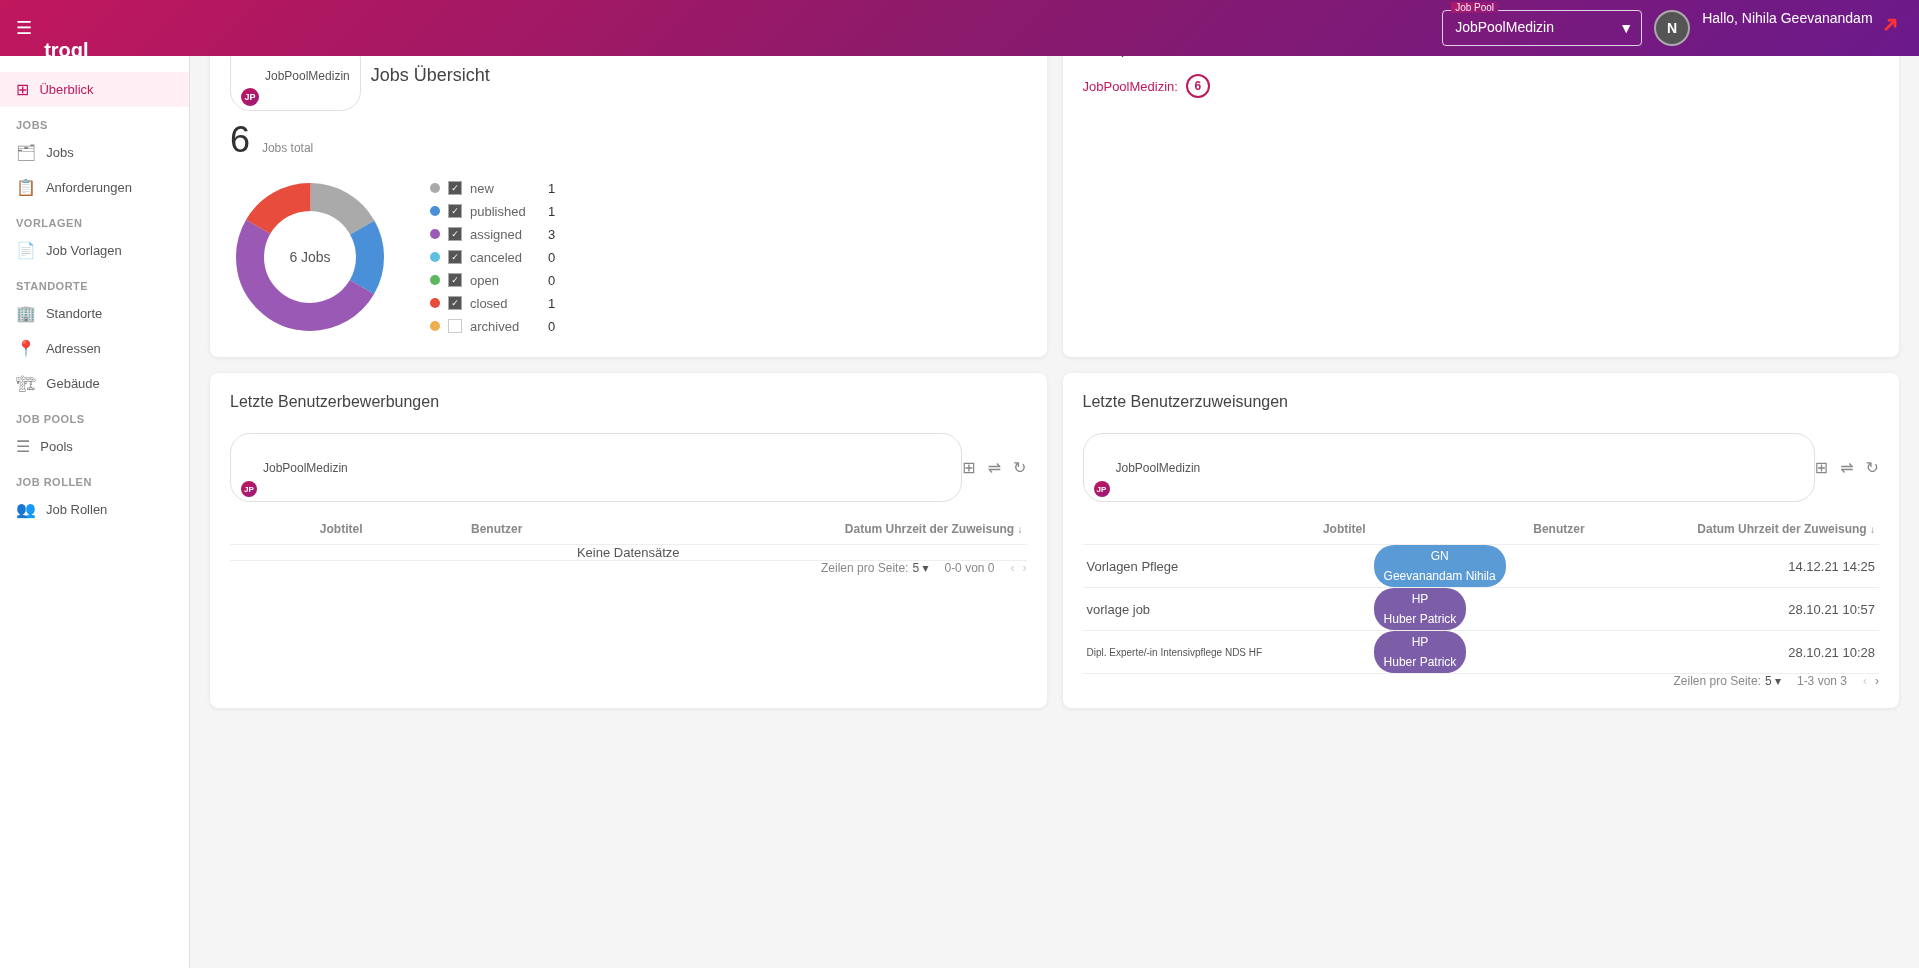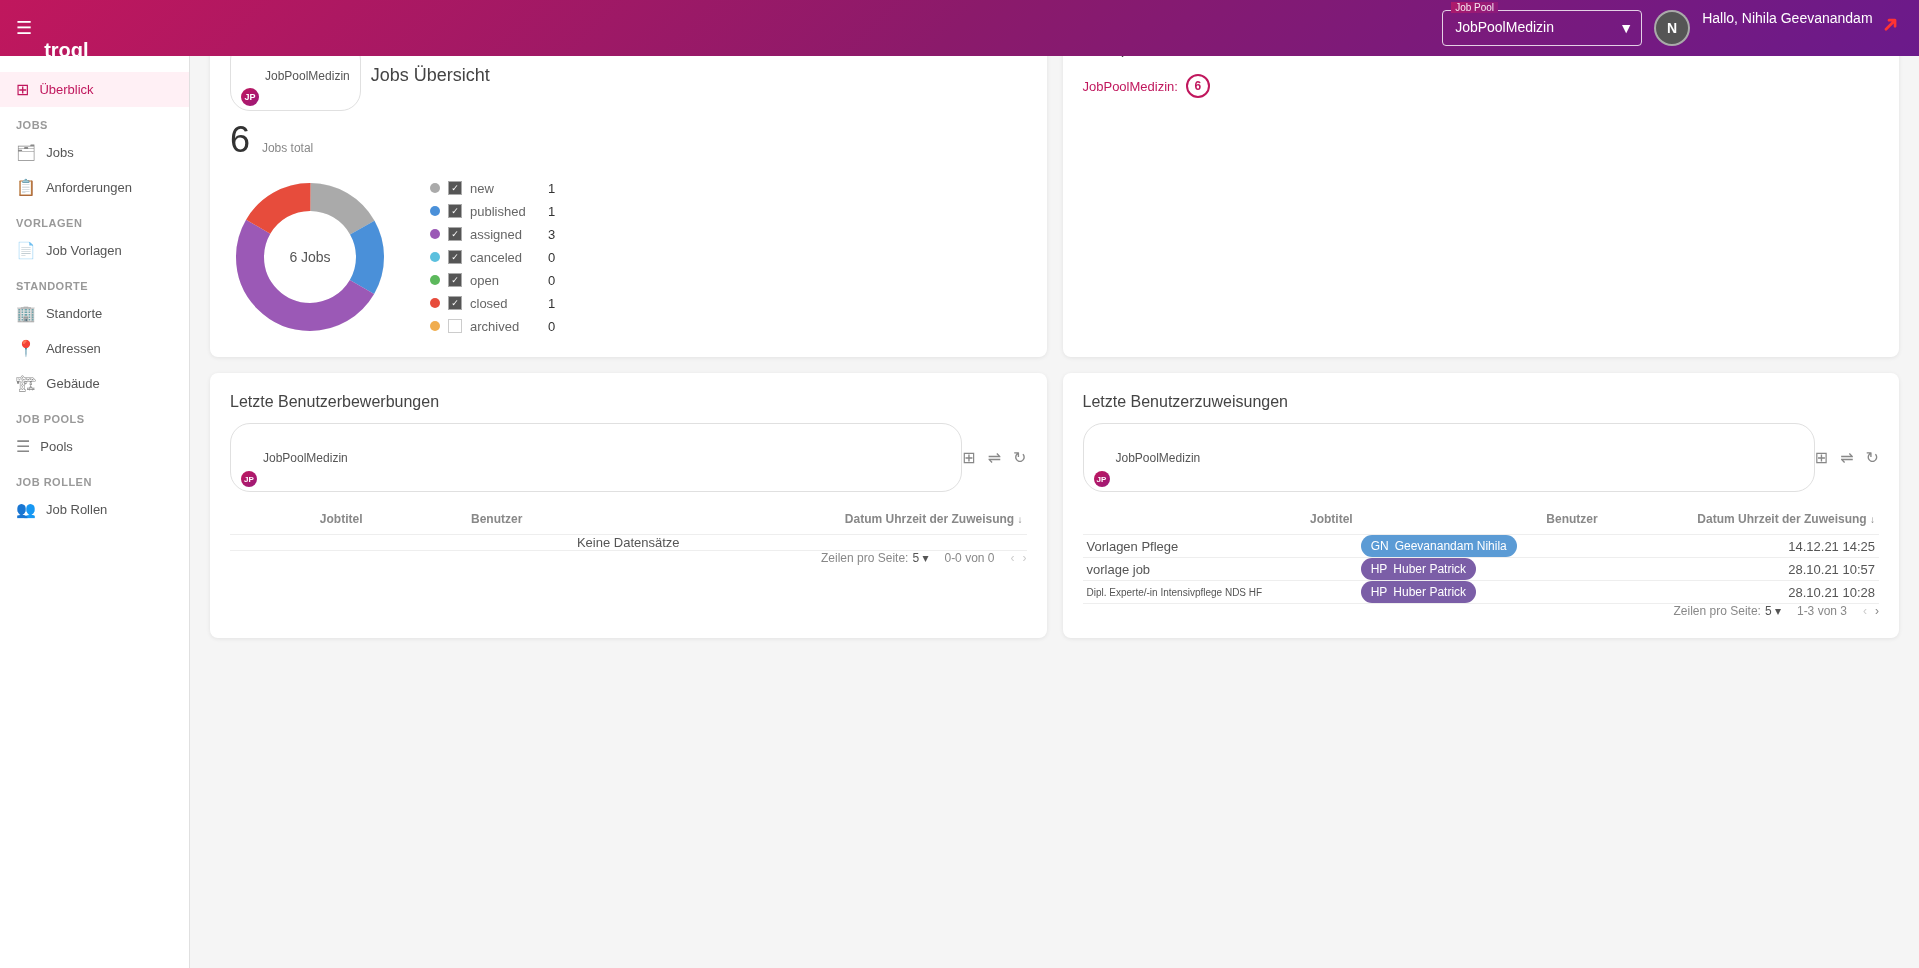--- a/index.html
+++ b/index.html
@@ -136,21 +136,21 @@
     .pool-entry { display: flex; align-items: center; gap: 8px; }
     .pool-name { font-size: 13px; color: #c0175d; }
     .pool-count-badge {
       width: 24px; height: 24px; border-radius: 50%;
       border: 2px solid #c0175d; color: #c0175d;
       display: flex; align-items: center; justify-content: center;
       font-size: 12px; font-weight: 600;
     }
 
     
-    .section-title { font-size: 16px; color: #444; margin-bottom: 12px; }
+    .section-title { font-size: 16px; color: #444; margin-bottom: 22px; }
     .table-toolbar { display: flex; align-items: center; margin-bottom: 12px; }
     .table-filter-badge {
       display: flex; align-items: center; gap: 6px;
       background: white; border: 1px solid #e0e0e0;
       border-radius: 20px; padding: 4px 10px;
       font-size: 12px; color: #555; flex: 1;
     }
     .toolbar-icons { display: flex; gap: 12px; color: #888; }
     .toolbar-icon { cursor: pointer; font-size: 16px; }
 
@@ -166,21 +166,21 @@
     .rows-per-page { display: flex; align-items: center; gap: 4px; }
     .rows-select { font-size: 12px; color: #555; cursor: pointer; }
     .pagination-nav { display: flex; gap: 8px; }
     .nav-btn { cursor: pointer; color: #888; }
     .nav-btn.disabled { color: #ccc; }
 
     
     .user-badge {
       display: inline-flex; align-items: center; gap: 6px;
       border-radius: 20px; padding: 4px 10px;
-      color: white; font-size: 12px; font-weight: 500;
+      color: white; font-size: 12px; font-weight: 500; flex-direction: column;
     }
     .user-badge-gn { background: #5b9bd5; }
     .user-badge-hp { background: #7b5ea7; }
 
     
     .date-text { color: #4a90d9; font-size: 13px; }
 
     
     .sort-icon { color: #888; font-size: 10px; }
   </style>

